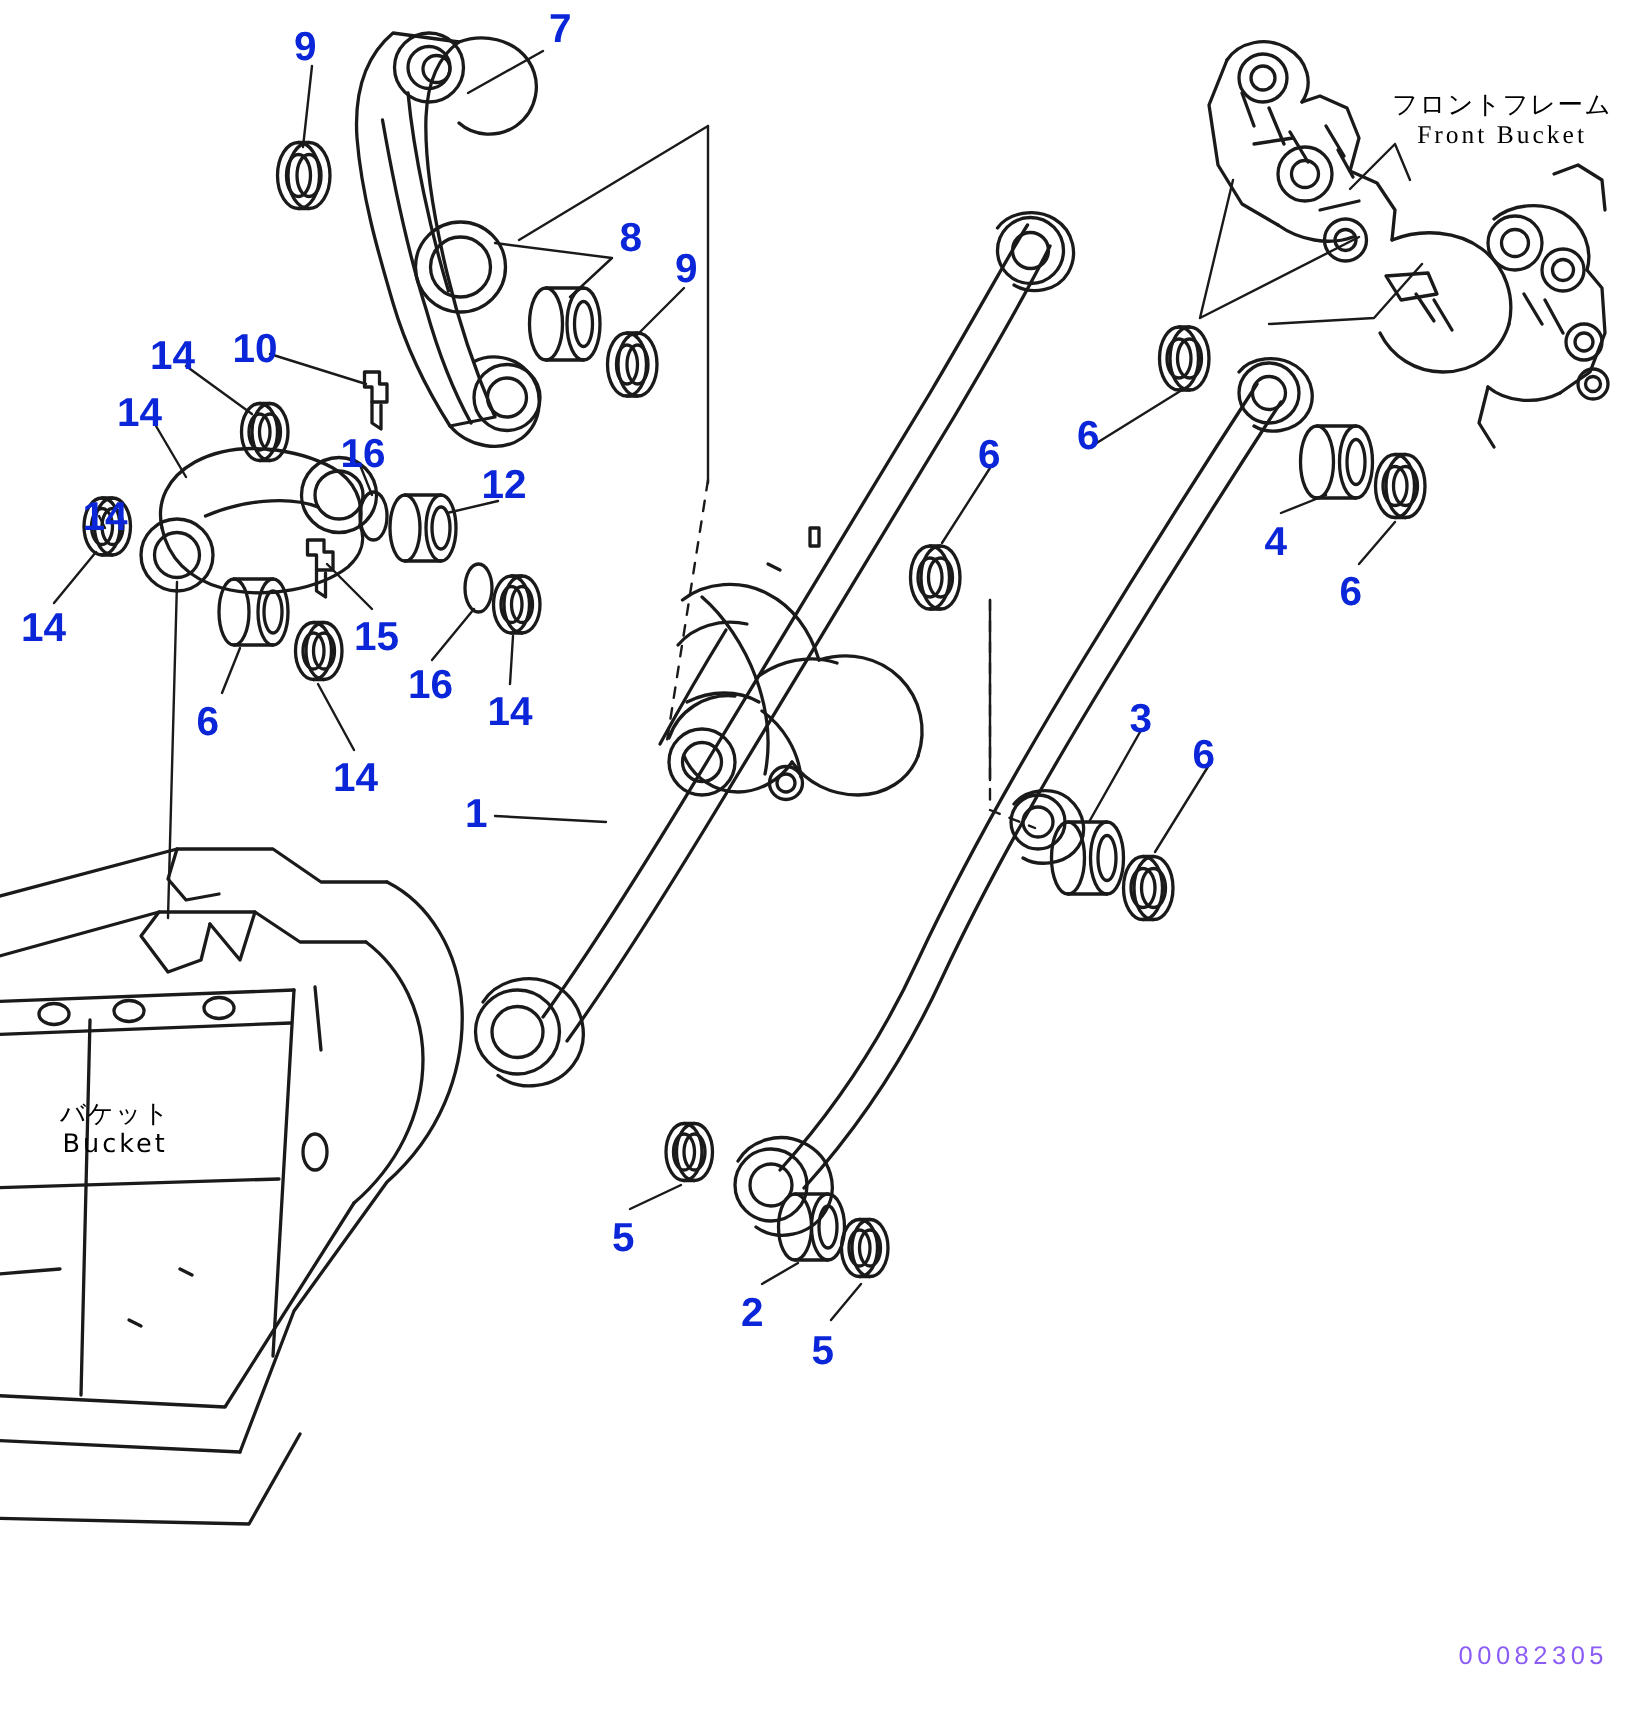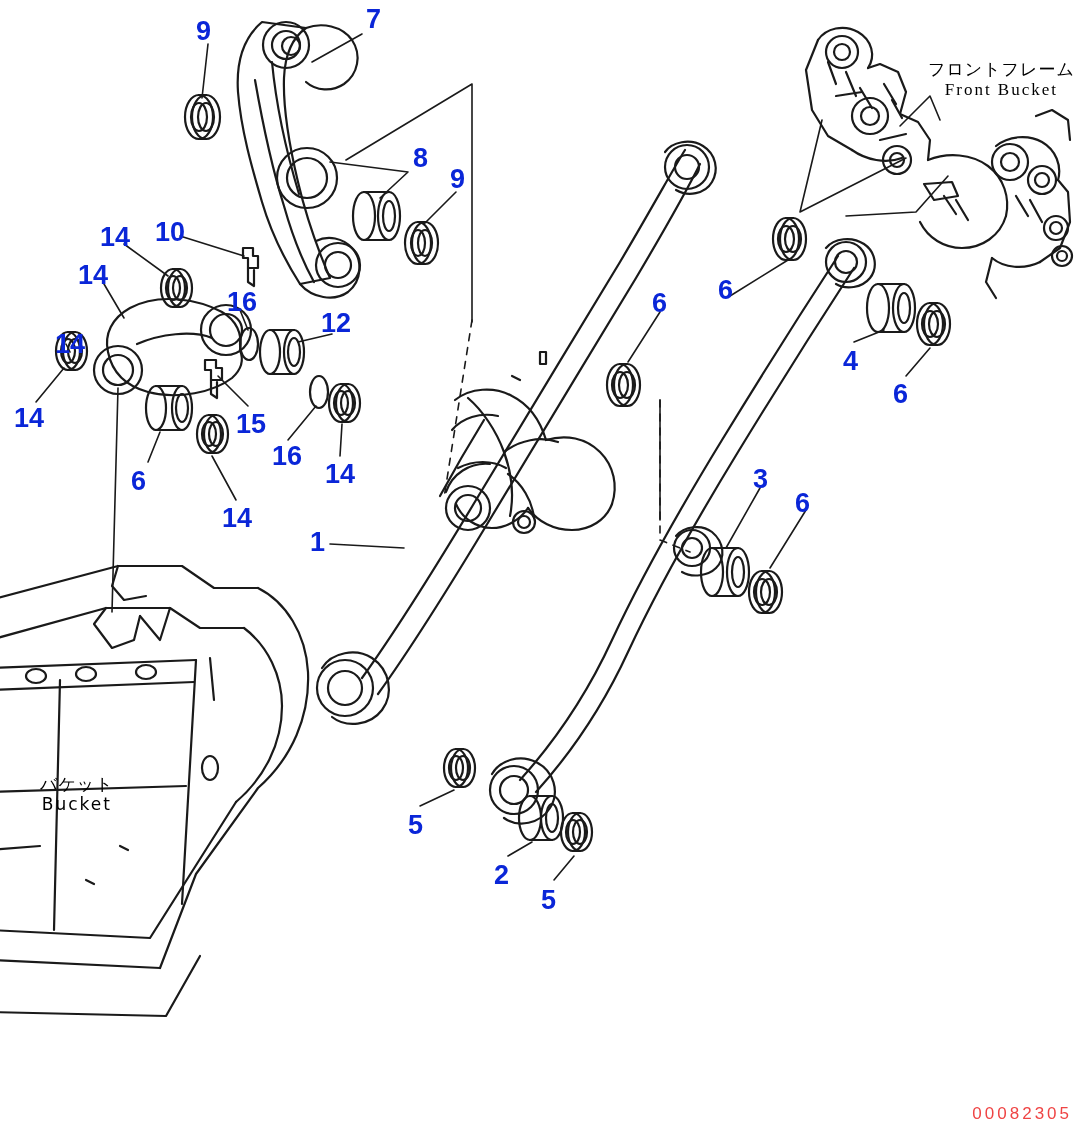--- a/index.html
+++ b/index.html
@@ -41,22 +41,22 @@
     font-size: 17px;
     line-height: 20px;
     white-space: nowrap;
     text-align: center;
   }
   .jp-label .l1 { display: block; letter-spacing: 1px; }
   .jp-label .l2 { display: block; letter-spacing: 2px; }
   .drawing-no {
     position: absolute;
     right: 18px;
-    bottom: 20px;
-    color: #ef4444;
+    bottom: 30px;
+    color: #8b5cf6;
     font-family: "Liberation Sans", sans-serif;
     font-size: 17px;
     letter-spacing: 3px;
     white-space: nowrap;
   }
 </style>
 </head>
 <body>
 
 <div id="sheet">
@@ -429,21 +429,21 @@
       </g>
 
     </g>
   </svg>
 
   <div class="jp-label" style="left:928px; top:60px;font-family:Liberation Serif, serif;">
     <span class="l1">フロントフレーム</span>
     <span class="l2">Front Bucket</span>
   </div>
 
-  <div class="jp-label" style="left:40px; top:733px;margin-top:41px;">
+  <div class="jp-label" style="left:40px; top:733px;">
     <span class="l1">バケット</span>
     <span class="l2">Bucket</span>
   </div>
 
   <div class="callout" style="left:196px; top:18px;">9</div>
   <div class="callout" style="left:366px; top:6px;">7</div>
   <div class="callout" style="left:413px; top:145px;">8</div>
   <div class="callout" style="left:450px; top:166px;">9</div>
   <div class="callout" style="left:100px; top:224px;">14</div>
   <div class="callout" style="left:155px; top:219px;">10</div>

